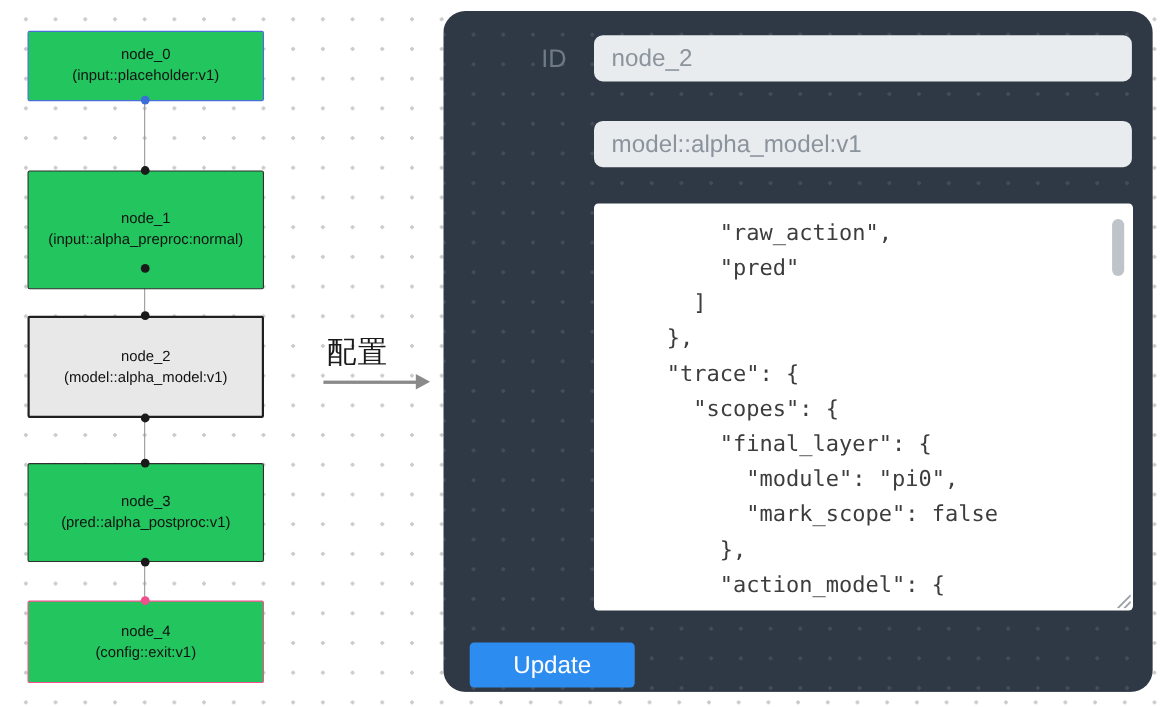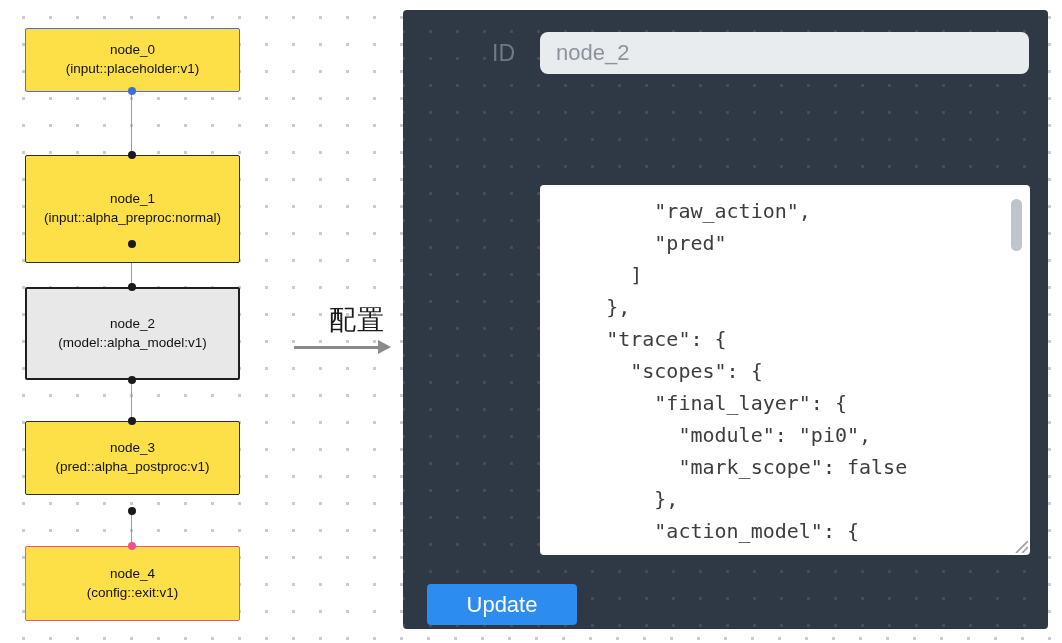--- a/index.html
+++ b/index.html
@@ -15,21 +15,21 @@
   }
 
   
   .flowchart { position: absolute; inset: 0; }
   .edge {
     position: absolute; left: 131px; width: 1px;
     background: #9a9a9a;
   }
   .node {
     position: absolute; left: 25px; width: 215px;
-    background: #fde047;
+    background: #22c55e;
     border: 1px solid #2f2f2f;
     border-radius: 2px;
     display: flex; flex-direction: column; justify-content: center; align-items: center;
     text-align: center;
     font-size: 13.5px; line-height: 1.4; color: #111;
     padding: 4px 9px;
     word-break: break-all;
     cursor: pointer;
   }
   .node-input    { border-color: #4a6fd8; }
@@ -38,40 +38,40 @@
   .port {
     position: absolute; left: 127.5px; width: 8px; height: 8px;
     border-radius: 50%; background: #1a1a1a; z-index: 3;
   }
   .port-blue { background: #3b6fd8; }
   .port-pink { background: #f0508c; }
 
   
   .transition-label {
     position: absolute; left: 297px; top: 302px;
-    font-size: 27px; color: #1a1a1a; letter-spacing: 1px; margin-left: 32px;
+    font-size: 27px; color: #1a1a1a; letter-spacing: 1px;
   }
   .transition-arrow { position: absolute; left: 294px; top: 340px; width: 100px; height: 14px; }
   .transition-arrow .shaft {
     position: absolute; left: 0; top: 5.5px; width: 85px; height: 3px; background: #8a8a8a;
   }
   .transition-arrow .head {
     position: absolute; left: 84px; top: 0; width: 0; height: 0;
     border-top: 7px solid transparent; border-bottom: 7px solid transparent;
     border-left: 13px solid #8a8a8a;
   }
 
   
   .panel {
     position: absolute; left: 403px; top: 10px; width: 645px; height: 619px;
     background-color: #2f3845;
     background-image: radial-gradient(circle, rgba(255,255,255,0.10) 1.5px, transparent 1.7px);
     background-size: 27px 27px;
     background-position: 14px 8px;
-    border-radius: 4px;
+    border-radius: 20px;
     padding-left: 16px;
   }
   .field-label {
     position: absolute; left: 0; width: 112px;
     text-align: right; color: #6f7a87; font-size: 23px;
   }
   .label-id   { top: 22px;  height: 42px; line-height: 42px; }
   .label-type { top: 100px; height: 42px; line-height: 42px; }
   .label-config { top: 190px; }
   .text-input {
@@ -127,21 +127,21 @@
     <span>(input::placeholder:v1)</span>
   </div>
   <div class="node" style="top:155px;height:108px;">
     <span>node_1</span>
     <span>(input::alpha_preproc:normal)</span>
   </div>
   <div class="node node-selected" style="top:287px;height:93px;">
     <span>node_2</span>
     <span>(model::alpha_model:v1)</span>
   </div>
-  <div class="node" style="top:421px;height:74px;">
+  <div class="node" style="top:421px;height:90px;">
     <span>node_3</span>
     <span>(pred::alpha_postproc:v1)</span>
   </div>
   <div class="node node-output" style="top:546px;height:75px;">
     <span>node_4</span>
     <span>(config::exit:v1)</span>
   </div>
 
   <div class="port port-blue" style="top:87px;"></div>
   <div class="port" style="top:151px;"></div>
@@ -157,20 +157,21 @@
 <div class="transition-arrow">
   <div class="shaft"></div>
   <div class="head"></div>
 </div>
 
 <div class="panel">
 
   <div class="field-label label-id">ID</div>
   <input class="text-input input-id" type="text" value="node_2" style="">
 
+  <input class="text-input input-type" type="text" value="model::alpha_model:v1" style="">
 
   <div class="config-editor">
     <pre>        "raw_action",
         "pred"
       ]
     },
     "trace": {
       "scopes": {
         "final_layer": {
           "module": "pi0",

